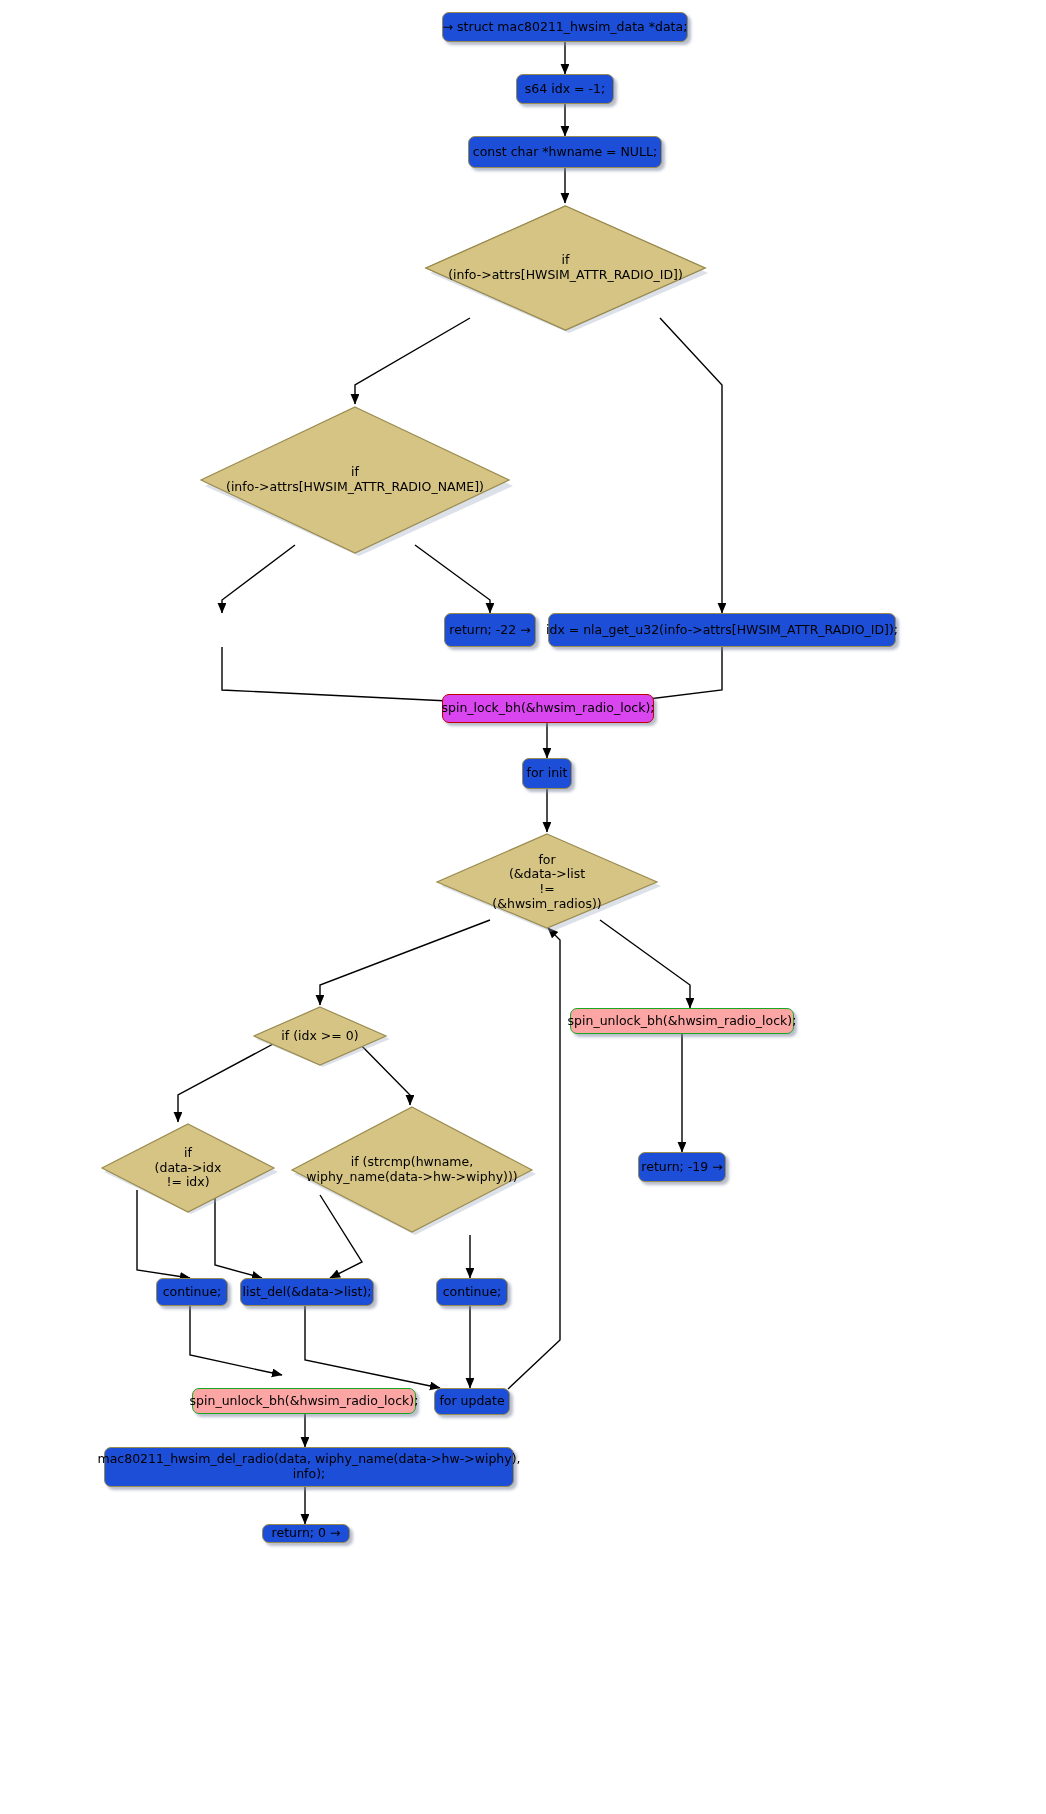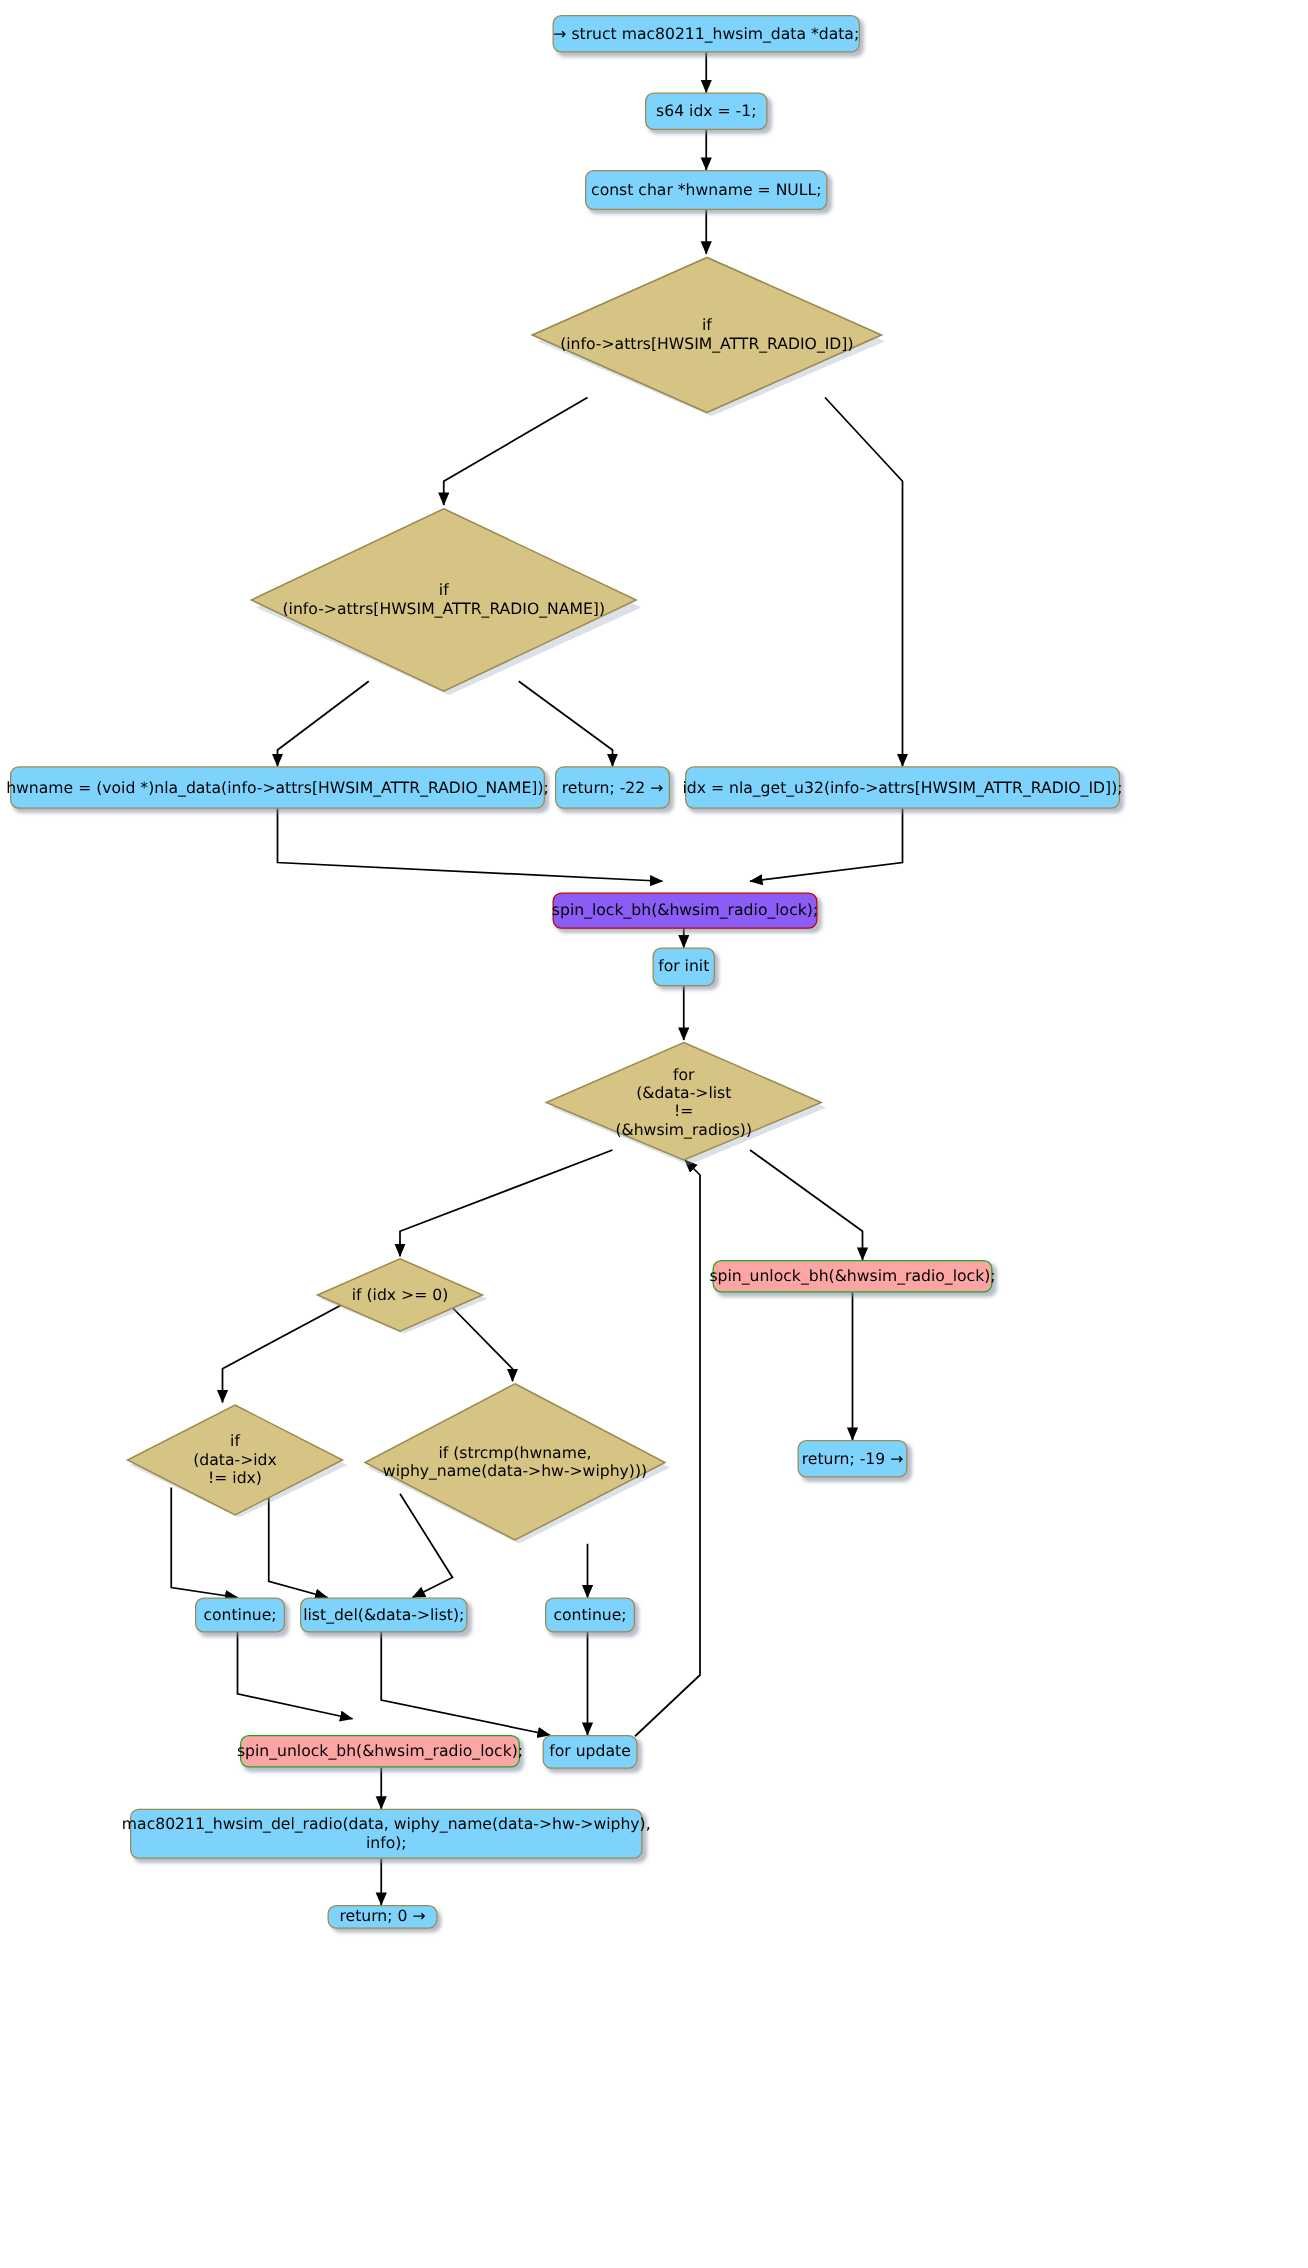--- a/index.html
+++ b/index.html
@@ -31,31 +31,30 @@
     display: flex;
     align-items: center;
     justify-content: center;
     text-align: center;
     color: #000000;
     white-space: pre;
     line-height: 1.18;
   }
   
   .box {
-    background: #7dd3fc;
+    background: #1d4ed8;
     border: 1px solid #9A8B4F;
     border-radius: 7px;
     box-shadow: 3px 3px 3px rgba(125,135,160,0.55);
     font-size: 12.5px;
     padding: 0 8px;
   }
   .box.red {
-    background: #8b5cf6;
+    background: #d946ef;
     border-color: #C00000;
-    margin-top: 20px;
   }
   .box.green {
     background: #fca5a5;
     border-color: #1BA821;
   }
   
   .diamond {
     background: transparent;
     border: none;
     box-shadow: none;
@@ -163,23 +162,20 @@
 
   <div class="node diamond" style="left:197px; top:404px; width:316px; height:152px;">
     <svg class="dia" viewBox="0 0 316 152" preserveAspectRatio="none">
       <polygon points="162,9 316,82 162,152 8,82" fill="#9aa7bd" opacity="0.35"></polygon>
       <polygon points="158,3 312,76 158,149 4,76" fill="#D6C485" stroke="#9A8B4F" stroke-width="1.2"></polygon>
     </svg>
     <span class="dlabel">if
 (info-&gt;attrs[HWSIM_ATTR_RADIO_NAME])</span>
   </div>
 
-  <div class="node box" style="left:8px; top:613px; width:428px; height:34px;">
-    <span>hwname = (void *)nla_data(info-&gt;attrs[HWSIM_ATTR_RADIO_NAME]);</span>
-  </div>
 
   <div class="node box" style="left:444px; top:613px; width:92px; height:34px;">
     <span>return; -22 →</span>
   </div>
 
   <div class="node box" style="left:548px; top:613px; width:348px; height:34px;">
     <span>idx = nla_get_u32(info-&gt;attrs[HWSIM_ATTR_RADIO_ID]);</span>
   </div>
 
   <div class="node box red" style="left:442px; top:694px; width:212px; height:29px;">

